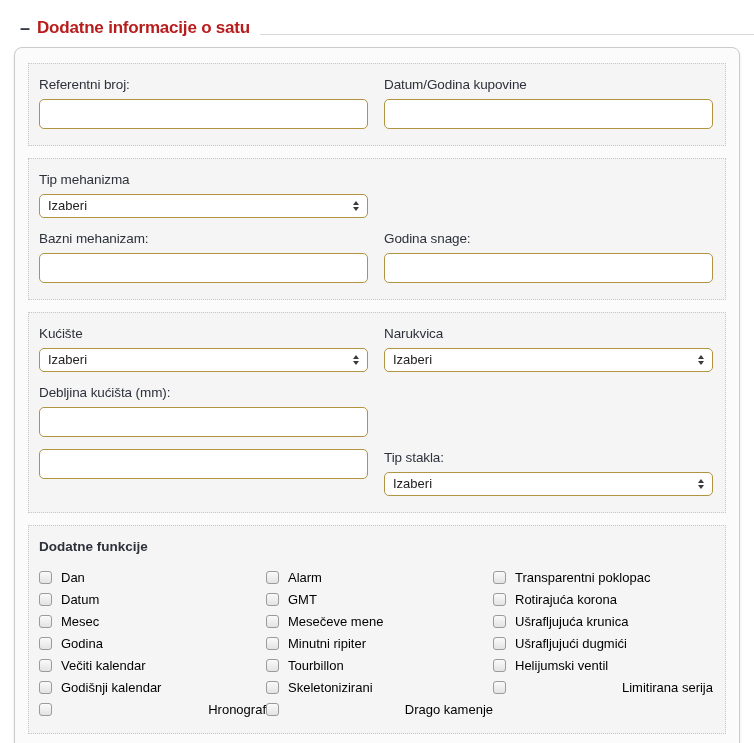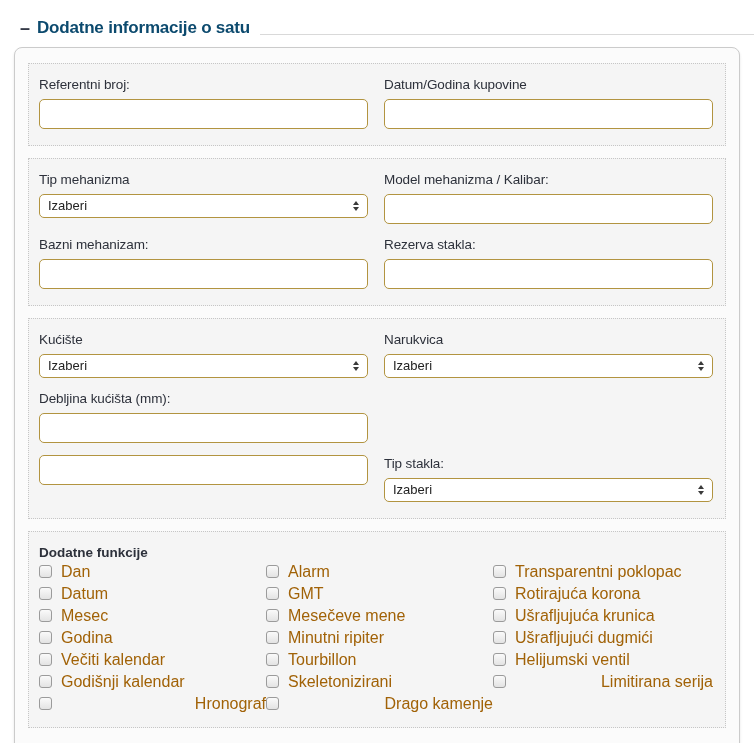--- a/index.html
+++ b/index.html
@@ -22,21 +22,21 @@
     font-size: 18px;
     font-weight: bold;
     color: #343947;
     line-height: 20px;
     margin-right: 7px;
   }
   .title {
     font-size: 17px;
     font-weight: bold;
     letter-spacing: -0.2px;
-    color: #0c4a6e;
+    color: #b91c1c;
     line-height: 20px;
     white-space: nowrap;
   }
   .header-rule {
     flex: 1;
     border-top: 1px solid #d9d9d9;
     margin: 0 0 3px 10px;
     height: 0;
   }
 
@@ -126,21 +126,21 @@
     border-left: 3.5px solid transparent;
     border-right: 3.5px solid transparent;
     border-top: 4.5px solid #3a3a3a;
   }
 
   
   .group-title {
     font-size: 13.5px;
     font-weight: bold;
     color: #2d313b;
-    margin-bottom: 3px;
+    margin-bottom: 15px;
     line-height: 17px;
   }
   .check-grid {
     display: grid;
     grid-template-columns: 227px 227px auto;
   }
   .check-col { display: block; }
   .check-item {
     display: flex;
     align-items: center;
@@ -151,22 +151,22 @@
   .box {
     flex: 0 0 auto;
     width: 13px;
     height: 13px;
     border: 1px solid #9b9b9b;
     border-radius: 3px;
     background: linear-gradient(#fafafa, #e3e3e3);
     margin-right: 9px;
   }
   .check-label {
-    font-size: 16px;
-    color: #a16207;
+    font-size: 13px;
+    color: #000000;
     line-height: 15px;
     white-space: nowrap;
   }
 </style>
 </head>
 <body>
 
 <div class="header-row">
   <span class="collapse">–</span>
   <h1 class="title">Dodatne informacije o satu</h1>
@@ -193,32 +193,28 @@
       <div class="field">
         <label>Tip mehanizma</label>
         <div class="select">
           <span class="select-value">Izaberi</span>
           <span class="spinner">
               <i class="up"></i>
               <i class="down"></i>
             </span>
         </div>
       </div>
-      <div class="field">
-        <label>Model mehanizma / Kalibar:</label>
-        <input type="text" style="">
-      </div>
     </div>
     <div class="row">
       <div class="field">
         <label>Bazni mehanizam:</label>
         <input type="text" style="">
       </div>
       <div class="field">
-        <label>Rezerva stakla:</label>
+        <label>Godina snage:</label>
         <input type="text" style="">
       </div>
     </div>
   </section>
 
   <section class="group">
     <div class="row">
       <div class="field">
         <label>Kućište</label>
         <div class="select">

